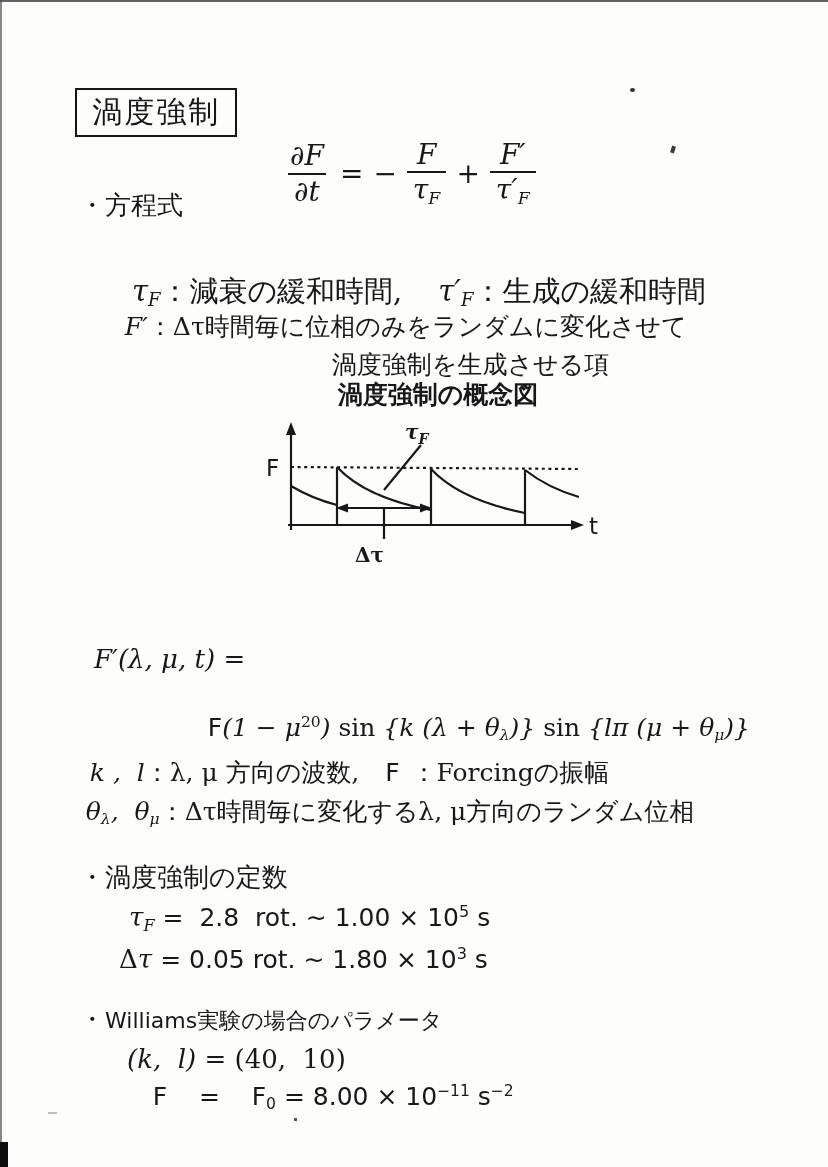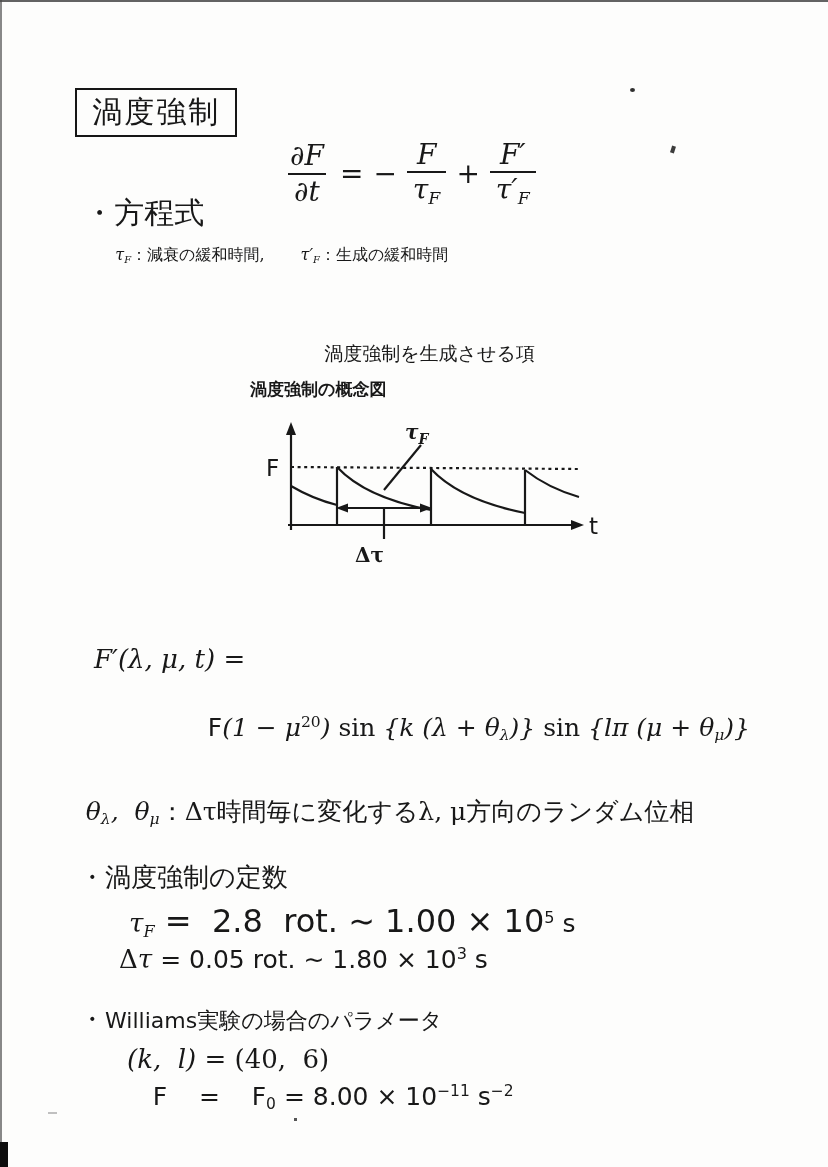--- a/index.html
+++ b/index.html
@@ -31,21 +31,21 @@
   <div class="artifact" style="left:0;top:1142px;width:8px;height:25px;background:#0d0d0d;"></div>
   <div class="artifact" style="left:630px;top:88px;width:5px;height:4px;background:#2f2f2f;border-radius:50%;"></div>
   <div class="artifact" style="left:671px;top:146px;width:4px;height:7px;background:#3c3c3c;transform:rotate(18deg);"></div>
   <div class="artifact" style="left:294px;top:1118px;width:3px;height:3px;background:#555;"></div>
   <div class="artifact" style="left:48px;top:1112px;width:9px;height:2px;background:#c0c0c0;"></div>
 
   <div class="abs" style="left:55px;top:73px;">
     <span class="title-box sans">渦度強制</span>
   </div>
 
-  <div class="abs" style="left:46px;top:158px;font-size:30px;">
+  <div class="abs" style="left:46px;top:158px;font-size:26px;">
     <span>・</span><span>方程式</span>
   </div>
 
   <div class="abs eq-row" style="left:284px;top:140px;">
     <span class="frac">
       <span class="num it">∂F</span>
       <span class="den it">∂t</span>
     </span>
     <span class="up">=</span>
     <span class="up">−</span>
@@ -53,28 +53,31 @@
       <span class="num it">F</span>
       <span class="den"><span class="it">τ</span><span class="sub">F</span></span>
     </span>
     <span class="up">+</span>
     <span class="frac">
       <span class="num it">F′</span>
       <span class="den"><span class="it">τ′</span><span class="sub">F</span></span>
     </span>
   </div>
 
-  <div class="abs" style="left:95px;top:226px;font-size:16px;">
+  <div class="abs" style="left:95px;top:238px;font-size:29px;">
     <span class="it">τ</span><span class="sub">F</span><span>：減衰の緩和時間,</span><span class="it gap36">τ′</span><span class="sub">F</span><span>：生成の緩和時間</span>
   </div>
-  <div class="abs" style="left:300px;top:319px;font-size:19px;">
+  <div class="abs" style="left:93px;top:281px;font-size:25px;">
+    <span class="it">F′</span><span>：Δτ時間毎に位相のみをランダムに変化させて</span>
+  </div>
+  <div class="abs" style="left:300px;top:319px;font-size:25px;">
     <span>渦度強制を生成させる項</span>
   </div>
 
-  <div class="abs sans b" style="left:250px;top:378px;width:360px;text-align:left;font-size:17px;">渦度強制の概念図</div>
+  <div class="abs sans b" style="left:258px;top:378px;width:360px;text-align:center;font-size:25px;">渦度強制の概念図</div>
 
   <svg style="position:absolute;left:258px;top:418px;" width="362" height="152" viewBox="0 0 362 152">
     <g stroke="#181818" stroke-width="2.2" fill="none">
       <line x1="33" y1="112" x2="33" y2="13"></line>
       <line x1="30" y1="107" x2="317" y2="107"></line>
       <line x1="33" y1="49" x2="320" y2="51" stroke-dasharray="3 3.6"></line>
       <line x1="79" y1="49" x2="79" y2="107"></line>
       <line x1="173" y1="51" x2="173" y2="107"></line>
       <line x1="267" y1="52" x2="267" y2="107"></line>
       <path d="M33,68 Q55,81 79,87"></path>
@@ -94,37 +97,40 @@
     <text x="8" y="58" font-size="23" font-family="DejaVu Sans, sans-serif" fill="#181818">F</text>
     <text x="331" y="116" font-size="23" font-family="DejaVu Sans, sans-serif" fill="#181818">t</text>
     <text x="147" y="21" font-size="20" font-weight="bold" font-style="italic" font-family="DejaVu Serif, serif" fill="#181818"><tspan>τ</tspan><tspan dy="5" font-size="14">F</tspan></text>
     <text x="97" y="144" font-size="20" font-weight="bold" font-family="DejaVu Serif, serif" fill="#181818">Δτ</text>
   </svg>
 
   <div class="abs it" style="left:94px;top:644px;font-size:26px;">F′(λ, μ, t) =</div>
   <div class="abs it" style="left:176px;top:684px;font-size:25px;">
     <span class="up sans">F</span><span>(1 − μ</span><span class="sup">20</span><span>) </span><span class="up">sin</span><span> {k (λ + θ</span><span class="sub">λ</span><span>)} </span><span class="up">sin</span><span> {lπ (μ + θ</span><span class="sub">μ</span><span>)}</span>
   </div>
+  <div class="abs" style="left:58px;top:727px;font-size:25px;">
+    <span class="it">k ,  l</span><span>：λ, μ 方向の波数,</span><span class="up sans gap26">F</span><span style="margin-left:12px;">：Forcingの振幅</span>
+  </div>
   <div class="abs" style="left:54px;top:766px;font-size:25px;">
     <span class="it">θ</span><span class="sub">λ</span><span class="it">,  θ</span><span class="sub">μ</span><span>：Δτ時間毎に変化するλ, μ方向のランダム位相</span>
   </div>
 
   <div class="abs" style="left:46px;top:830px;font-size:26px;">
     <span>・</span><span>渦度強制の定数</span>
   </div>
   <div class="abs" style="left:96px;top:872px;font-size:26px;">
-    <span class="it">τ</span><span class="sub">F</span><span class="sans" style="font-size:32px;"> =  2.8  rot. ∼ 1.00 × 10</span><span class="sup sans">5</span><span class="sans" style="font-size:25px;"> s</span>
+    <span class="it">τ</span><span class="sub">F</span><span class="sans" style="font-size:25px;"> =  2.8  rot. ∼ 1.00 × 10</span><span class="sup sans">5</span><span class="sans" style="font-size:25px;"> s</span>
   </div>
   <div class="abs" style="left:86px;top:914px;font-size:26px;">
     <span>Δ</span><span class="it">τ</span><span class="sans" style="font-size:25px;"> = 0.05 rot. ∼ 1.80 × 10</span><span class="sup sans">3</span><span class="sans" style="font-size:25px;"> s</span>
   </div>
 
   <div class="abs" style="left:46px;top:972px;font-size:26px;">
     <span>・</span><span class="sans" style="font-size:22px;">Williams実験の場合のパラメータ</span>
   </div>
   <div class="abs" style="left:94px;top:1014px;font-size:26px;">
-    <span class="it">(k,  l)</span><span> = (40,  6)</span>
+    <span class="it">(k,  l)</span><span> = (40,  10)</span>
   </div>
   <div class="abs sans" style="left:121px;top:1053px;font-size:25px;">
     <span>F    =    F</span><span class="sub" style="font-style:normal;">0</span><span> = 8.00 × 10</span><span class="sup">−11</span><span> s</span><span class="sup">−2</span>
   </div>
 
 </div>
 
 </body></html>

